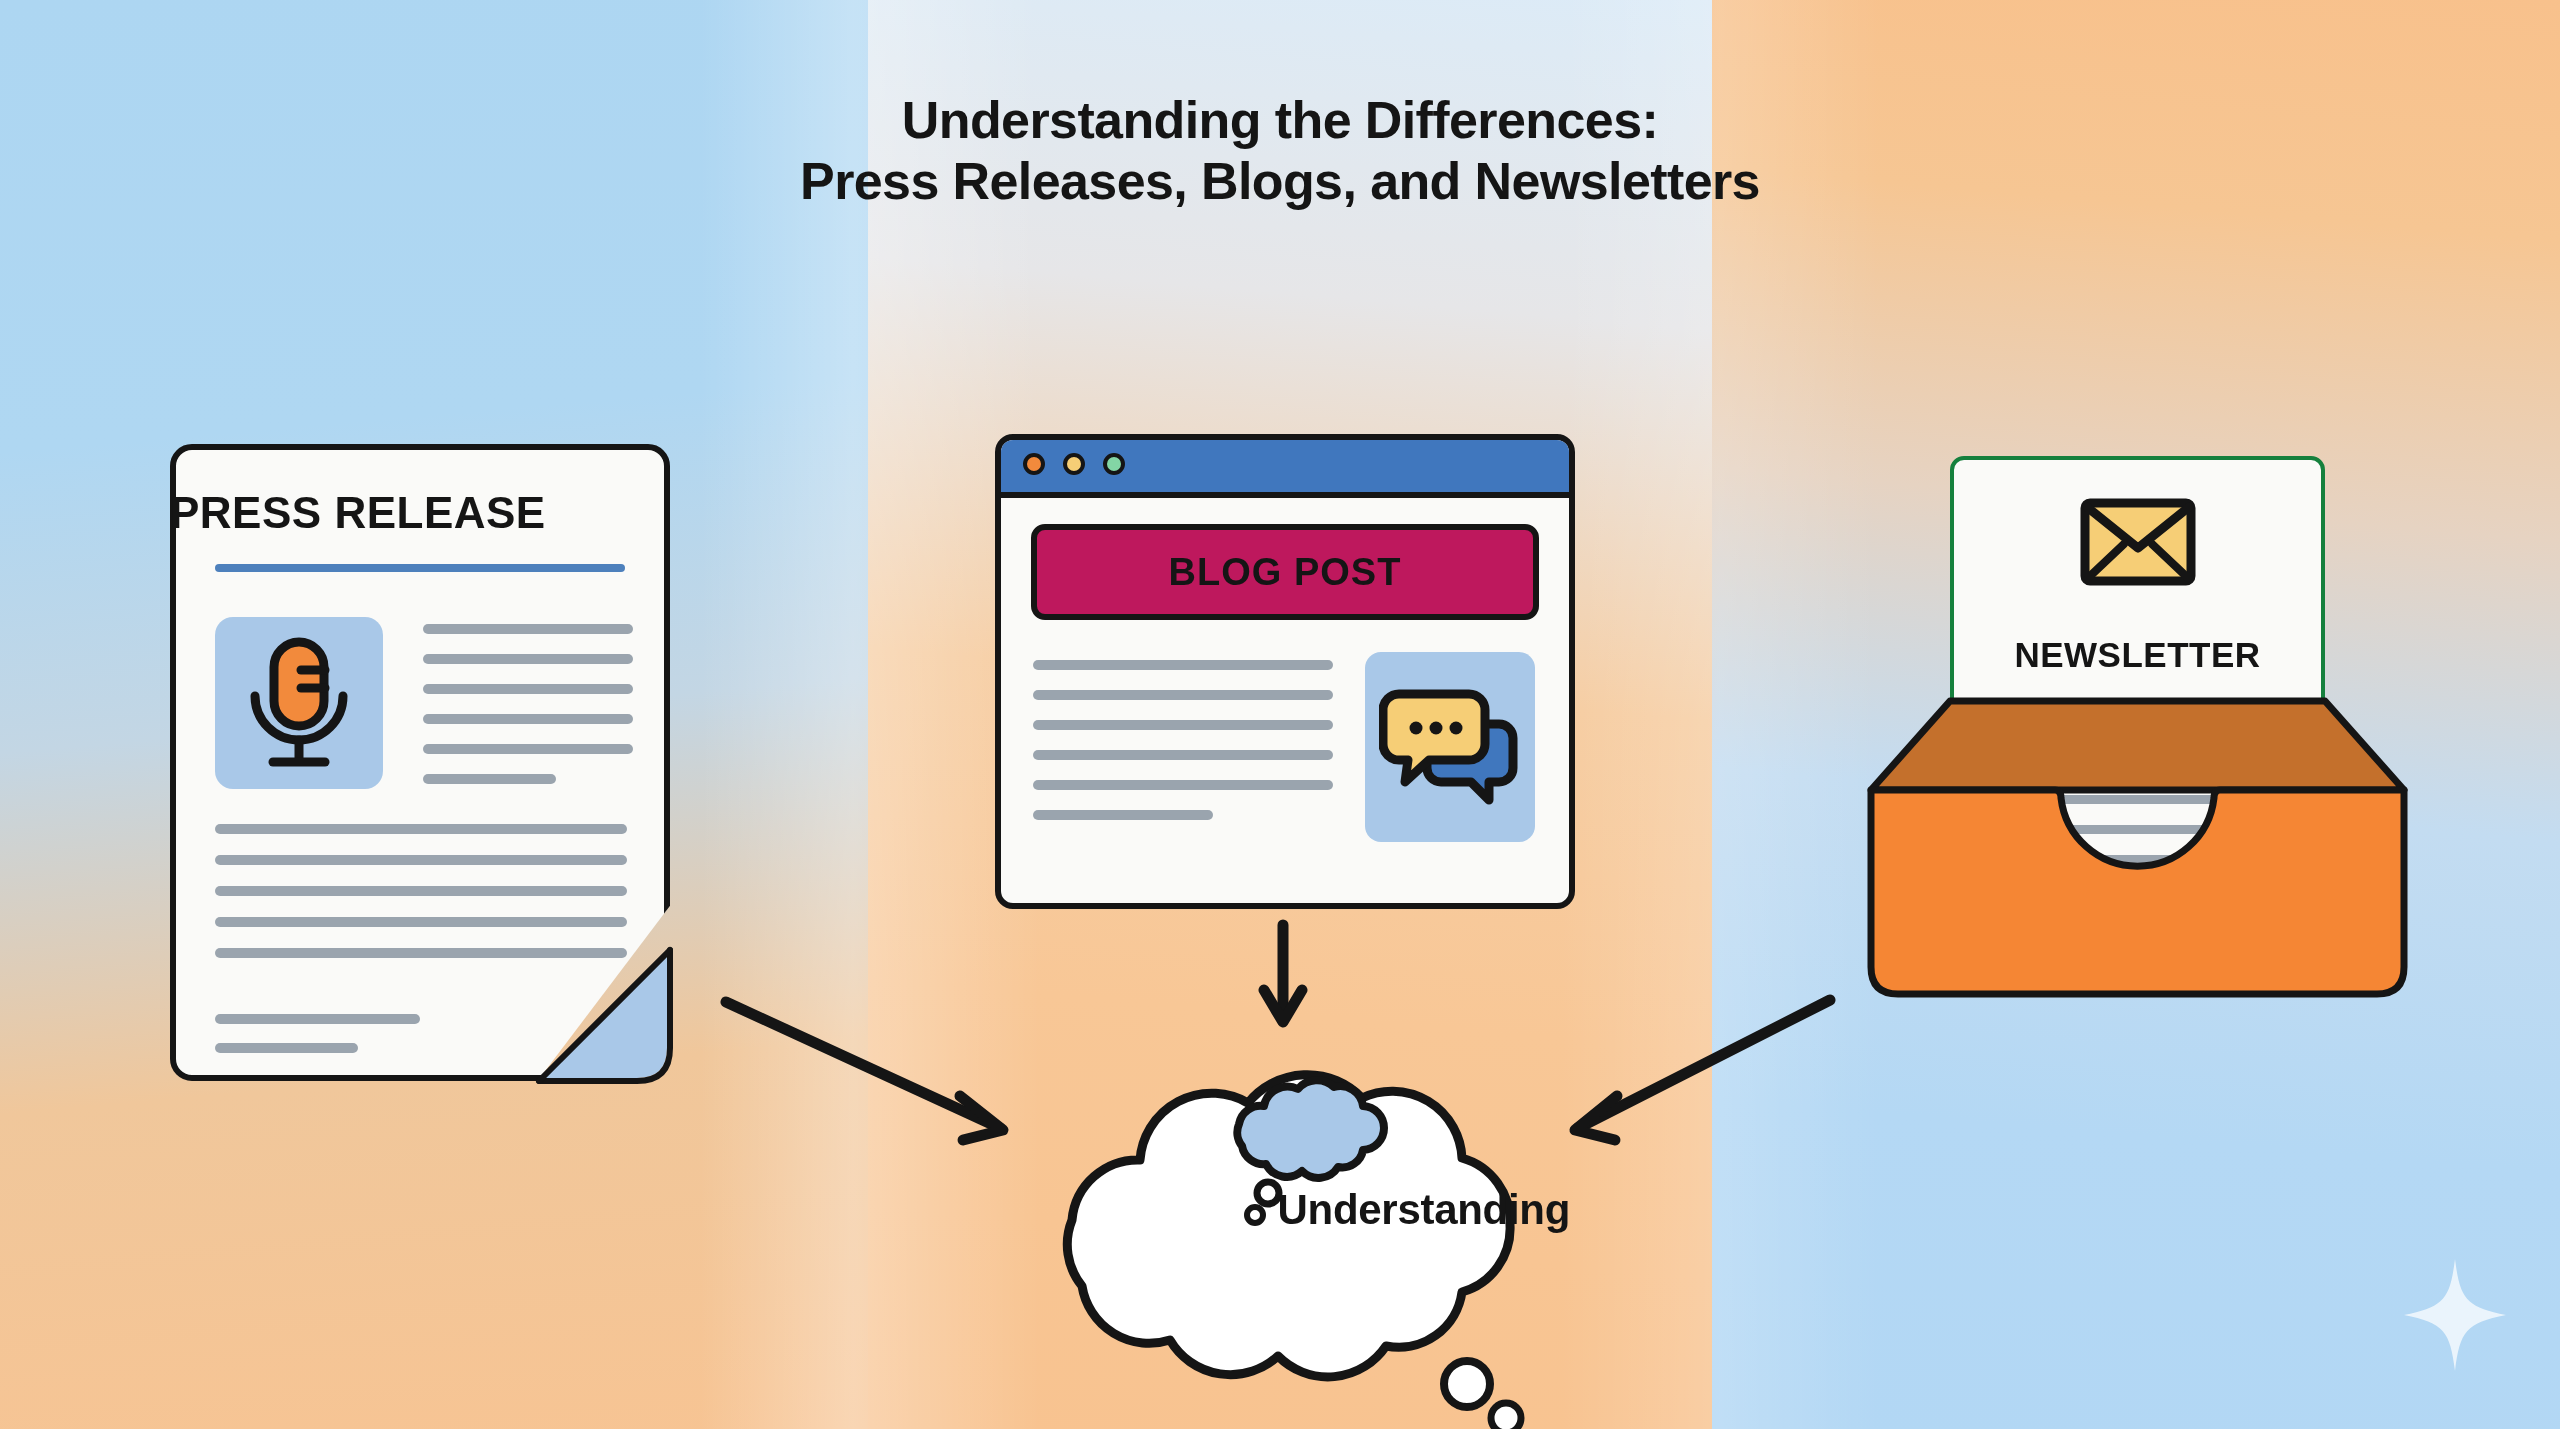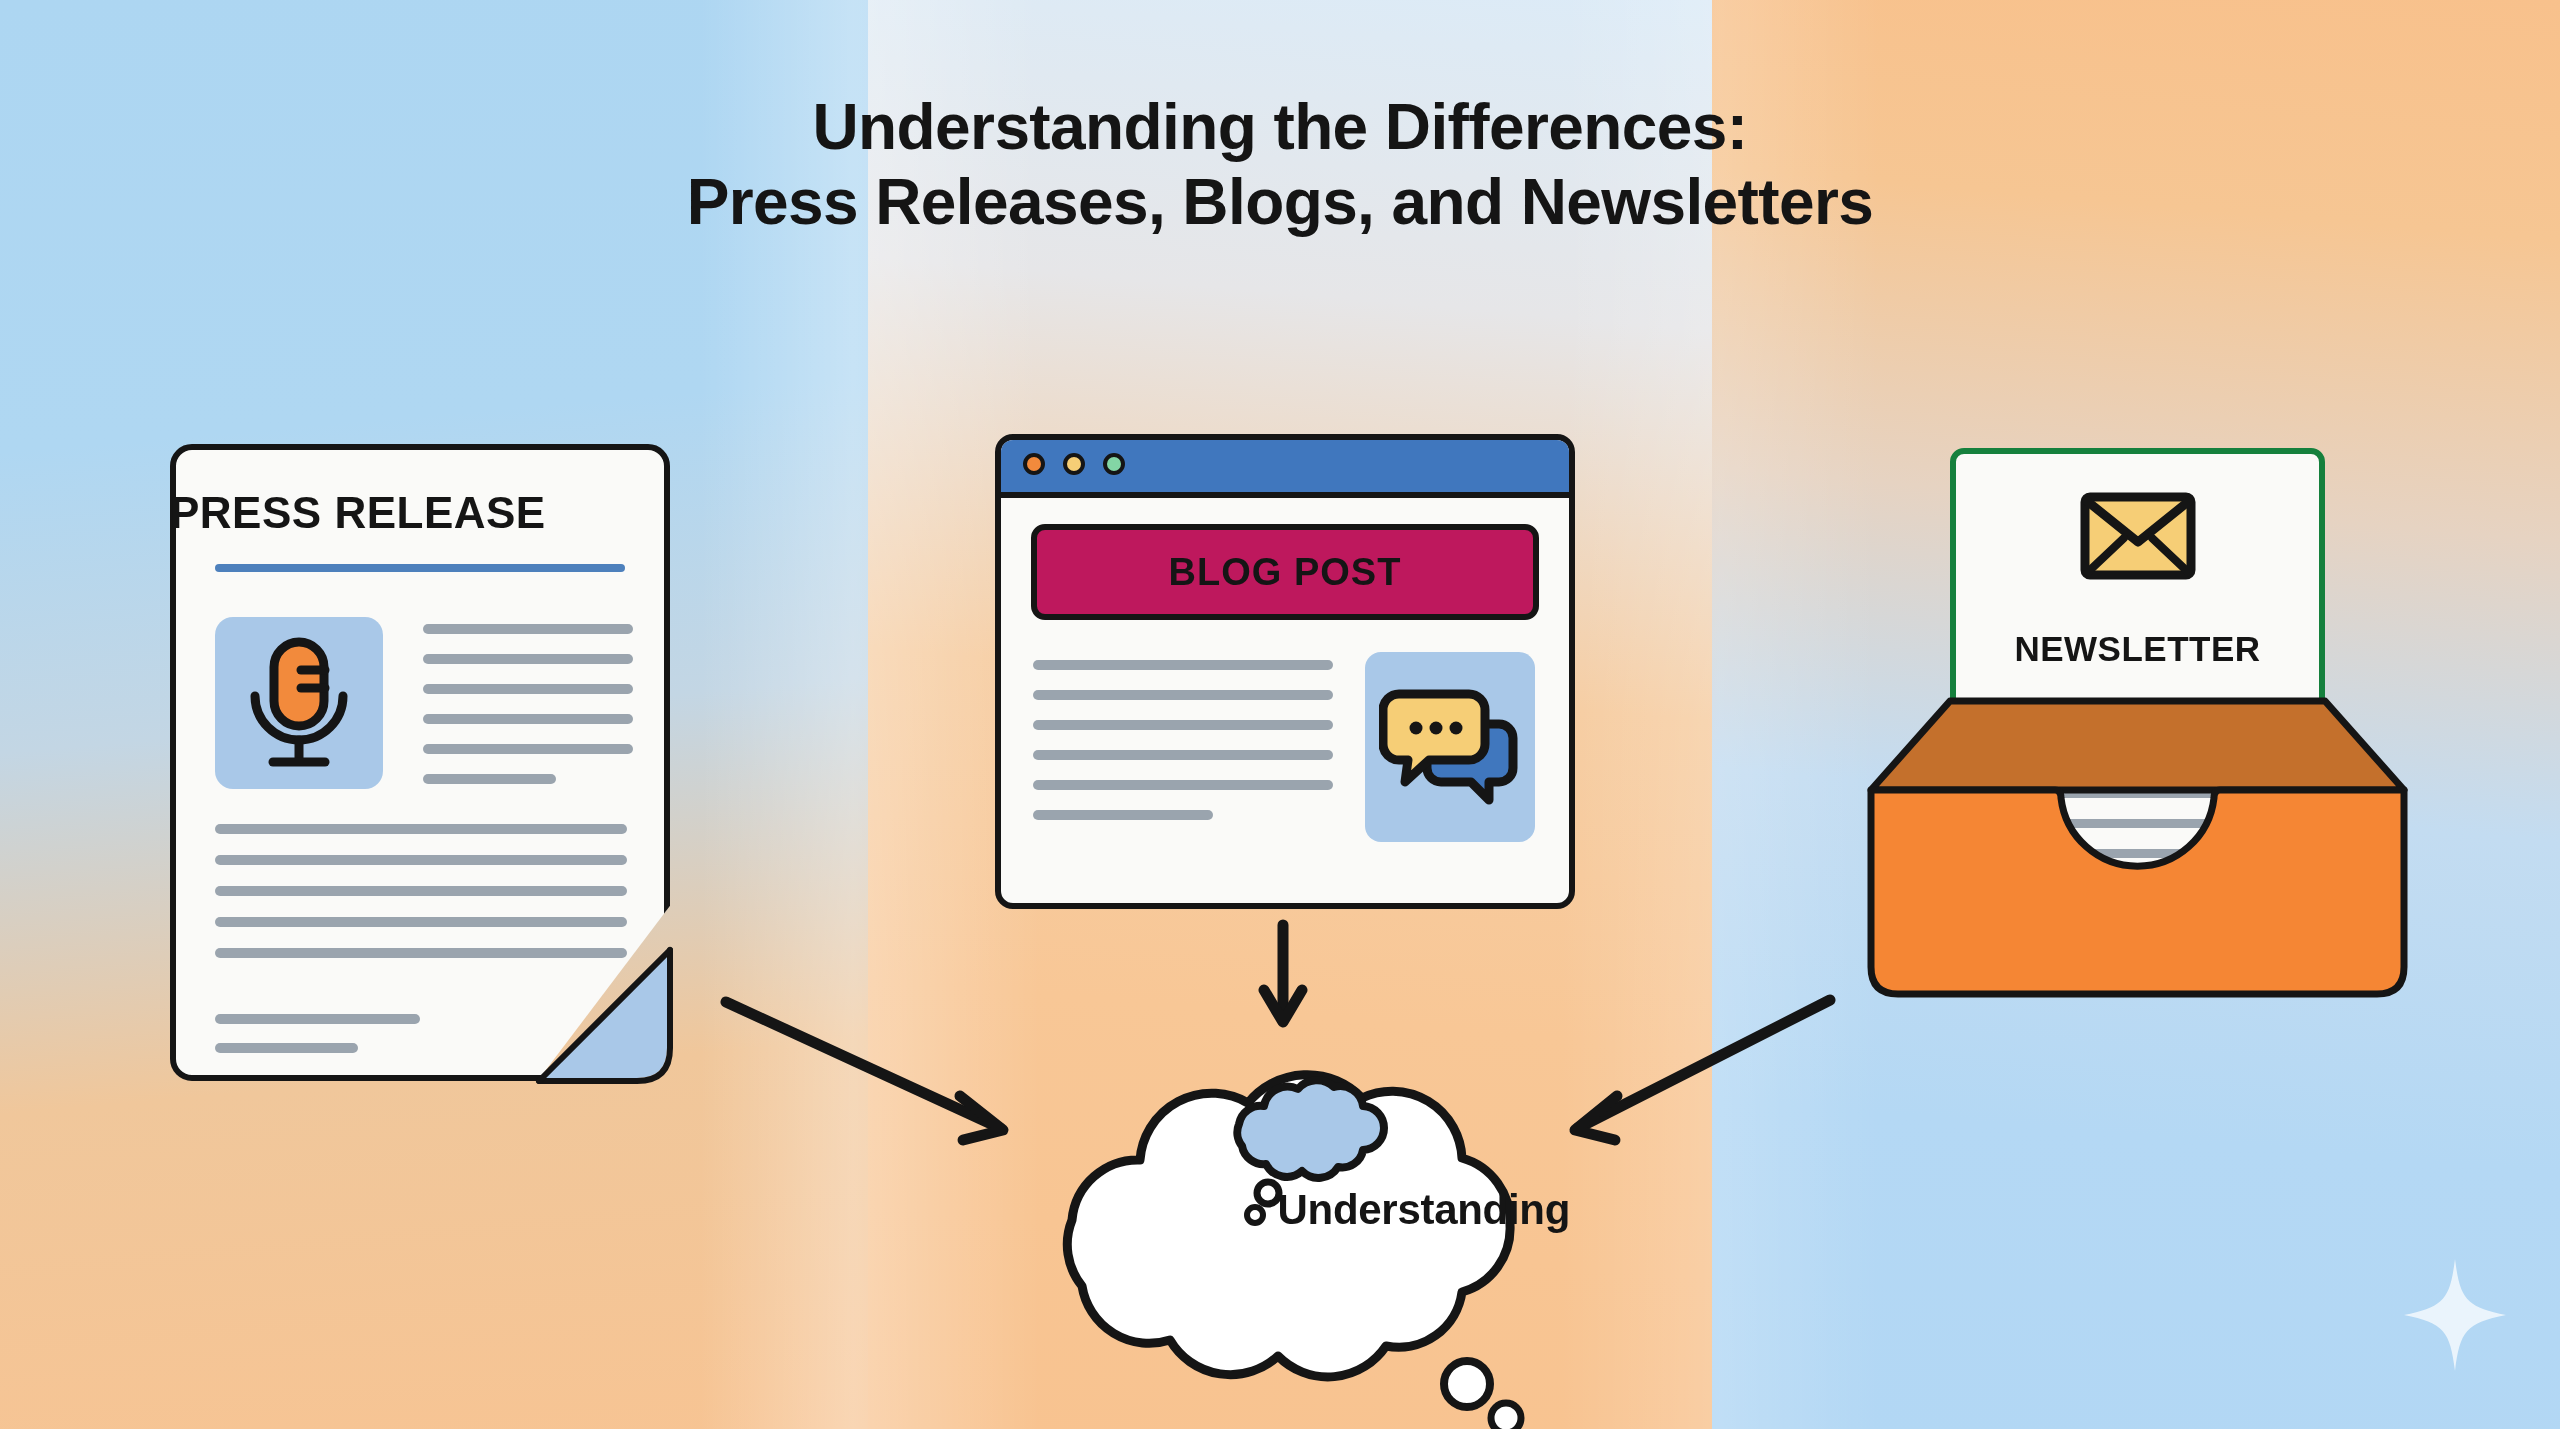--- a/index.html
+++ b/index.html
@@ -66,21 +66,21 @@
 
   
   .heading {
     position: absolute;
     top: 90px;
     left: 0;
     width: 2560px;
     text-align: center;
     color: #151515;
     font-weight: 800;
-    font-size: 64px;
+    font-size: 52px;
     line-height: 1.17;
     letter-spacing: -0.6px;
     z-index: 12;
   }
   .heading .l2 { display:block; }
 
   
   .txtline {
     position: absolute;
     background: #9AA4AE;
@@ -219,25 +219,25 @@
     position: absolute;
     left: 1865px;
     top: 440px;
     width: 545px;
     height: 560px;
     z-index: 6;
   }
   .news-sheet {
     position: absolute;
     left: 85px;
-    top: 8px;
+    top: 16px;
     width: 375px;
     height: 430px;
     background: #FAFAF8;
-    border: 6px solid #15803d;
+    border: 4px solid #15803d;
     border-radius: 14px;
     box-sizing: border-box;
     z-index: 4;
   }
   .news-env { position:absolute; left: 50%; margin-left:-58px; top: 38px; }
   .news-title {
     position: absolute;
     left: 0; right: 0;
     top: 175px;
     text-align: center;

